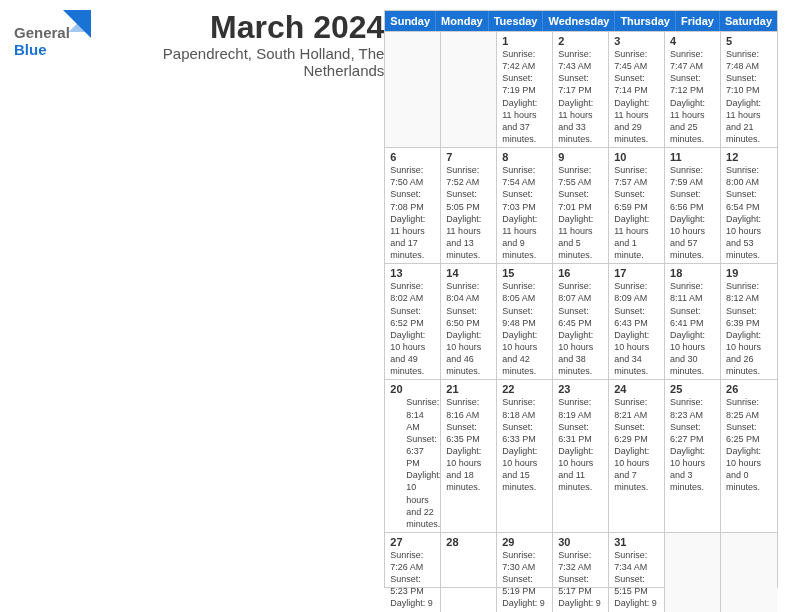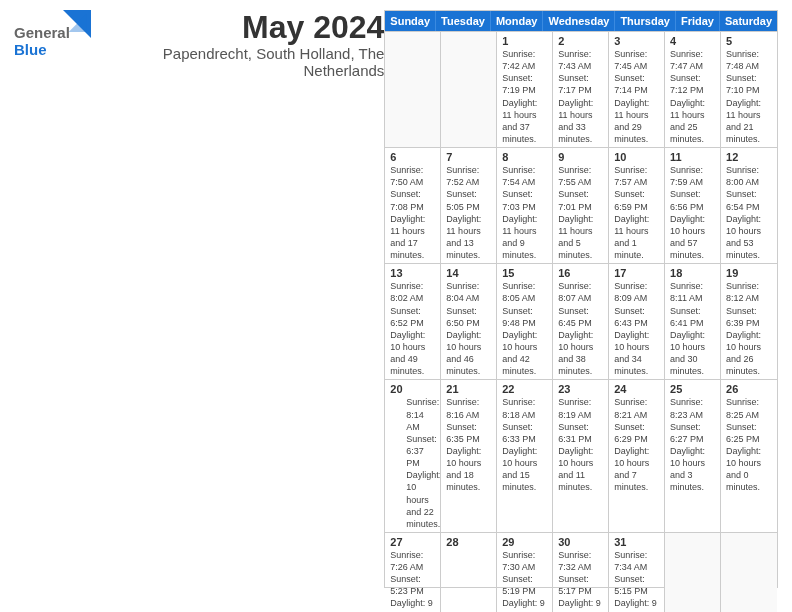--- a/index.html
+++ b/index.html
@@ -111,30 +111,30 @@
 <div class="page">
   <div class="header">
     <div class="logo-wrapper">
 
       <div class="logo-label">
         <span class="logo-general">General</span>
         <span class="logo-blue-text">Blue</span>
       </div>
     </div>
     <div class="title-block">
-      <div class="month-title">May 2024</div>
+      <div class="month-title">March 2024</div>
       <div class="location">Papendrecht, South Holland, The Netherlands</div>
     </div>
   </div>
 
   <div class="calendar">
     <div class="cal-header">
     <div class="cal-header-cell">Sunday</div>
+        <div class="cal-header-cell">Monday</div>
         <div class="cal-header-cell">Tuesday</div>
-        <div class="cal-header-cell">Monday</div>
         <div class="cal-header-cell">Wednesday</div>
         <div class="cal-header-cell">Thursday</div>
         <div class="cal-header-cell">Friday</div>
         <div class="cal-header-cell">Saturday</div>
       </div>
     <div class="cal-body">
     <div class="cal-week">
           <div class="cal-cell empty"></div>
           <div class="cal-cell empty"></div>
           <div class="cal-cell">

